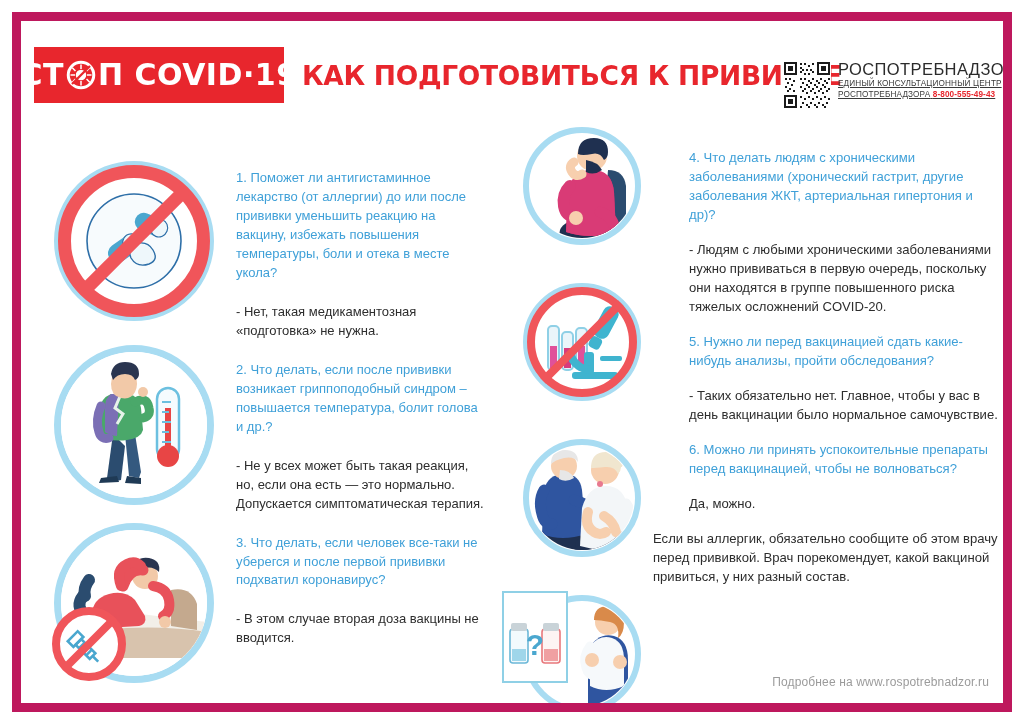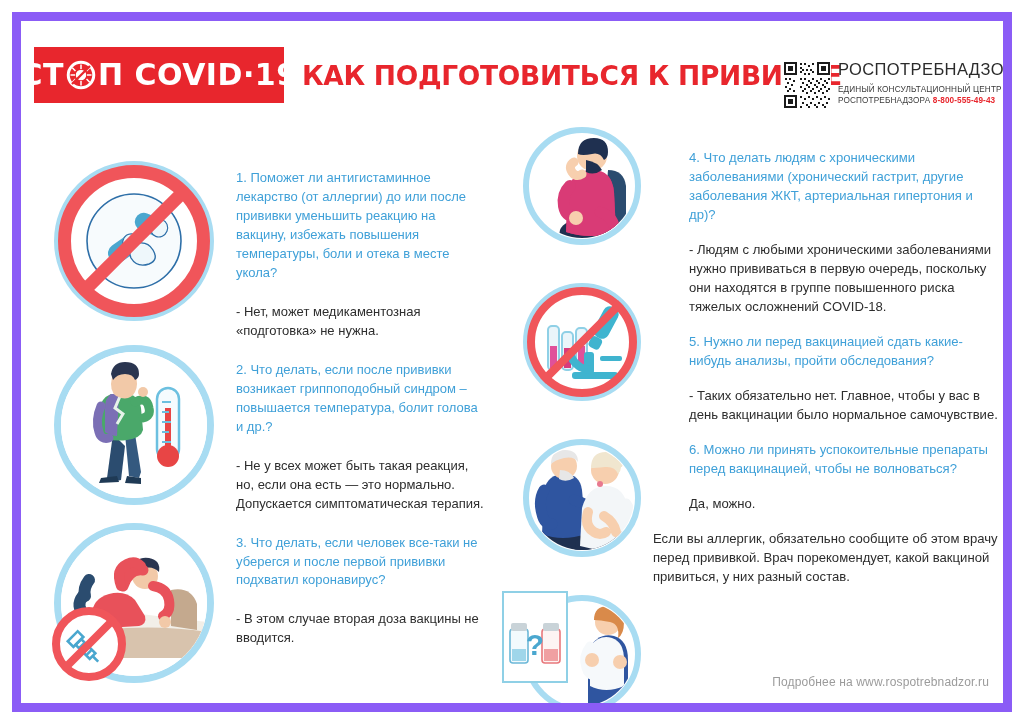--- a/index.html
+++ b/index.html
@@ -16,21 +16,21 @@
     position: relative;
     width: 1024px;
     height: 724px;
     background: #ffffff;
     padding: 12px;
   }
   .poster-inner {
     position: relative;
     width: 1000px;
     height: 700px;
-    border: 9px solid #8b5cf6;
+    border: 9px solid #be185d;
     background: #ffffff;
     overflow: hidden;
   }
   .canvas {
     position: relative;
     width: 982px;
     height: 682px;
     background: #ffffff;
     overflow: hidden;
   }
@@ -107,26 +107,26 @@
   .rpn-text { padding-top: 2px; }
   .rpn-title {
     font-size: 16.5px;
     letter-spacing: 0.4px;
     color: #2b2b2b;
     font-weight: normal;
     line-height: 1;
     white-space: nowrap;
   }
   .rpn-sub {
-    margin-top: 6px;
     font-size: 8.2px;
     letter-spacing: 0.15px;
     color: #3a3a3a;
     line-height: 1.35;
     white-space: nowrap;
+    text-decoration: underline;
   }
   .rpn-phone {
     color: #e8262d;
     font-weight: bold;
     letter-spacing: 0.1px;
   }
 
   
   .col-left-art {
     position: absolute;
@@ -493,21 +493,21 @@
         </svg>
       </div>
     </div>
   </div>
 
   <div class="col-left-text">
     <div class="blk">
       <div class="q">1.  Поможет ли антигистаминное лекарство (от аллергии) до или после прививки уменьшить реакцию на вакцину, избежать повышения температуры, боли и отека в месте укола?</div>
     </div>
     <div class="blk">
-      <div class="a">- Нет, может медикаментозная «подготовка» не нужна.</div>
+      <div class="a">- Нет, такая медикаментозная «подготовка» не нужна.</div>
     </div>
     <div class="blk">
       <div class="q">2.  Что делать, если после прививки возникает гриппоподобный синдром – повышается температура, болит голова и др.?</div>
     </div>
     <div class="blk">
       <div class="a">- Не у всех может быть такая реакция, но, если она есть — это нормально. Допускается симптоматическая терапия.</div>
     </div>
     <div class="blk">
       <div class="q">3.  Что делать, если человек все-таки не уберегся и после первой прививки подхватил коронавирус?</div>
     </div>
@@ -624,21 +624,21 @@
       <rect x="39" y="30" width="16" height="8" rx="2" fill="#c9d3d8"></rect>
       <text x="31" y="62" font-family="Liberation Sans, sans-serif" font-size="30" font-weight="bold" fill="#4aa7cf" text-anchor="middle">?</text>
     </svg>
   </div>
 
   <div class="col-right-text">
     <div class="blk tight">
       <div class="q">4.  Что делать людям с хроническими заболеваниями (хронический гастрит, другие заболевания ЖКТ, артериальная гипертония и др)?</div>
     </div>
     <div class="blk tight">
-      <div class="a">- Людям с любыми хроническими заболеваниями нужно прививаться в первую очередь, поскольку они находятся в группе повышенного риска тяжелых осложнений COVID-18.</div>
+      <div class="a">- Людям с любыми хроническими заболеваниями нужно прививаться в первую очередь, поскольку они находятся в группе повышенного риска тяжелых осложнений COVID-20.</div>
     </div>
     <div class="blk tight">
       <div class="q">5.  Нужно ли перед вакцинацией сдать какие-нибудь анализы, пройти обследования?</div>
     </div>
     <div class="blk tight">
       <div class="a">- Таких обязательно нет. Главное, чтобы у вас в день вакцинации было нормальное самочувствие.</div>
     </div>
     <div class="blk tight">
       <div class="q">6.  Можно ли принять успокоительные препараты перед вакцинацией, чтобы не волноваться?</div>
     </div>

